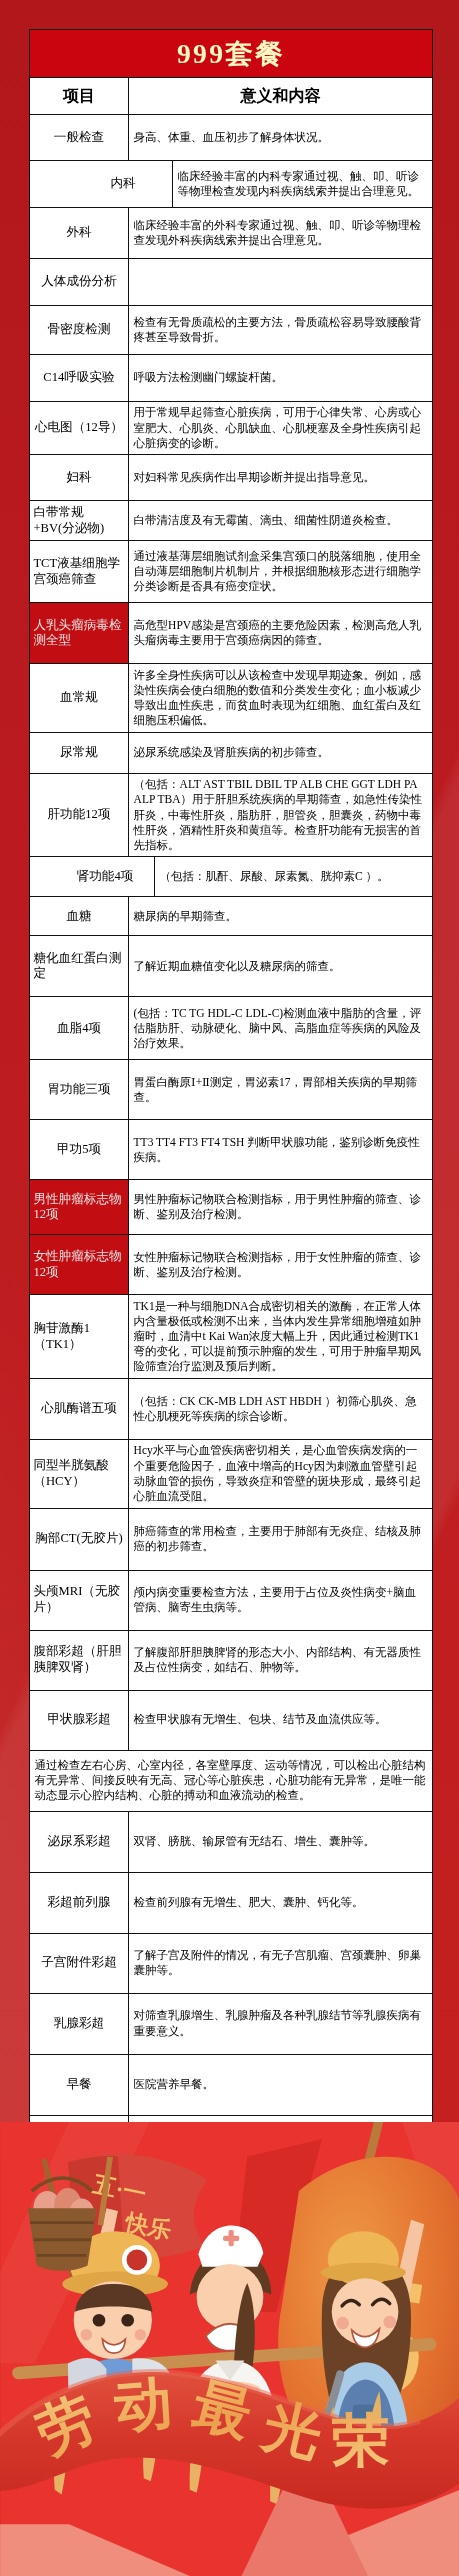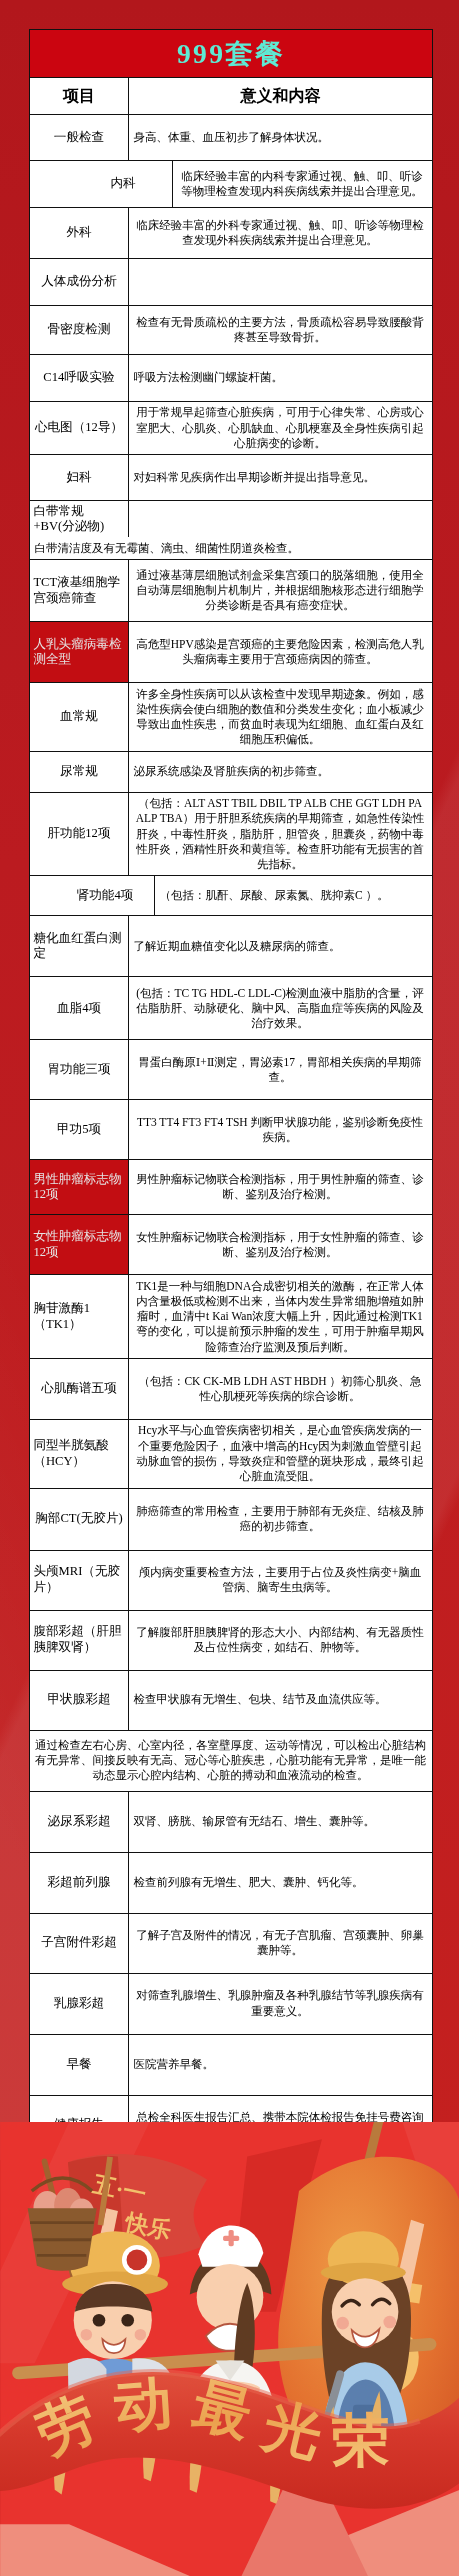--- a/index.html
+++ b/index.html
@@ -14,21 +14,21 @@
     background:
       linear-gradient(115deg, rgba(255,255,255,0.00) 55%, rgba(255,255,255,0.07) 56%, rgba(255,255,255,0.07) 78%, rgba(255,255,255,0) 79%),
       linear-gradient(65deg, rgba(255,255,255,0.05) 10%, rgba(255,255,255,0) 30%),
       linear-gradient(180deg,#b2171c 0%, #bb1b20 40%, #c4201f 100%);
   }
   .table-wrap{
     position:absolute;left:29px;top:29px;width:404px;
     border:1.7px solid #111;background:#fff;box-sizing:border-box;
   }
   .title-banner{
-    height:48px;background:#cb0510;color:#5eead4;
+    height:48px;background:#cb0510;color:#fef9c3;
     display:flex;align-items:center;justify-content:center;
     font-family:"Liberation Serif","DejaVu Serif",serif;
     font-size:27.6px;font-weight:bold;letter-spacing:2.3px;
     border-bottom:1.7px solid #111;box-sizing:border-box;
   }
   .hdr-row{
     display:flex;min-height:37px;border-bottom:1.1px solid #111;box-sizing:border-box;
   }
   .hdr-cell{
     display:flex;align-items:center;justify-content:center;
@@ -42,21 +42,21 @@
   .cell{box-sizing:border-box;color:#000;}
   .cell-item{
     width:99px;border-right:1.1px solid #111;
     display:flex;align-items:center;justify-content:center;
     font-size:12.6px;line-height:1.25;padding:2.3px 3.4px;
     font-family:"Liberation Serif","DejaVu Serif",serif;
   }
   .cell-item.hl{background:#c20d12;color:#e5e5e5;}
   .cell-desc{
     flex:1;display:flex;align-items:center;
-    font-size:11.5px;line-height:1.32;padding:3.4px 5.7px 3.4px 4.6px;text-align:center;
+    font-size:11.5px;line-height:1.32;padding:3.4px 5.7px 3.4px 4.6px;text-align:left;
     font-family:"Liberation Serif","DejaVu Serif",serif;
   }
   
   .illustration{position:absolute;left:0;bottom:0;width:460px;height:454px;}
 </style>
 </head>
 <body>
 
 <div class="bg-top"></div>
 
@@ -91,21 +91,21 @@
         <div class="cell cell-desc">呼吸方法检测幽门螺旋杆菌。</div>
       </div>
       <div class="t-row" style="min-height: 52px;">
         <div class="cell cell-item">心电图（12导）</div>
         <div class="cell cell-desc">用于常规早起筛查心脏疾病，可用于心律失常、心房或心室肥大、心肌炎、心肌缺血、心肌梗塞及全身性疾病引起心脏病变的诊断。</div>
       </div>
       <div class="t-row" style="min-height: 46px;">
         <div class="cell cell-item">妇科</div>
         <div class="cell cell-desc">对妇科常见疾病作出早期诊断并提出指导意见。</div>
       </div>
-      <div class="t-row" style="min-height: 40px; flex-direction: column;">
+      <div class="t-row" style="min-height: 40px;">
         <div class="cell cell-item">白带常规+BV(分泌物)</div>
         <div class="cell cell-desc">白带清洁度及有无霉菌、滴虫、细菌性阴道炎检查。</div>
       </div>
       <div class="t-row" style="min-height: 62px;">
         <div class="cell cell-item">TCT液基细胞学宫颈癌筛查</div>
         <div class="cell cell-desc">通过液基薄层细胞试剂盒采集宫颈口的脱落细胞，使用全自动薄层细胞制片机制片，并根据细胞核形态进行细胞学分类诊断是否具有癌变症状。</div>
       </div>
       <div class="t-row" style="min-height: 61px;">
         <div class="cell cell-item hl">人乳头瘤病毒检测全型</div>
         <div class="cell cell-desc">高危型HPV感染是宫颈癌的主要危险因素，检测高危人乳头瘤病毒主要用于宫颈癌病因的筛查。</div>
@@ -118,20 +118,24 @@
         <div class="cell cell-item">尿常规</div>
         <div class="cell cell-desc">泌尿系统感染及肾脏疾病的初步筛查。</div>
       </div>
       <div class="t-row" style="min-height: 60px;">
         <div class="cell cell-item">肝功能12项</div>
         <div class="cell cell-desc">（包括：ALT AST TBIL DBIL TP ALB CHE GGT LDH PA ALP TBA）用于肝胆系统疾病的早期筛查，如急性传染性肝炎，中毒性肝炎，脂肪肝，胆管炎，胆囊炎，药物中毒性肝炎，酒精性肝炎和黄疸等。检查肝功能有无损害的首先指标。</div>
       </div>
       <div class="t-row" style="min-height: 40px; padding-left: 26px;">
         <div class="cell cell-item">肾功能4项</div>
         <div class="cell cell-desc">（包括：肌酐、尿酸、尿素氮、胱抑素C ）。</div>
+      </div>
+      <div class="t-row" style="min-height: 39px;">
+        <div class="cell cell-item">血糖</div>
+        <div class="cell cell-desc">糖尿病的早期筛查。</div>
       </div>
       <div class="t-row" style="min-height: 61px;">
         <div class="cell cell-item">糖化血红蛋白测定</div>
         <div class="cell cell-desc">了解近期血糖值变化以及糖尿病的筛查。</div>
       </div>
       <div class="t-row" style="min-height: 63px;">
         <div class="cell cell-item">血脂4项</div>
         <div class="cell cell-desc">(包括：TC TG HDL-C LDL-C)检测血液中脂肪的含量，评估脂肪肝、动脉硬化、脑中风、高脂血症等疾病的风险及治疗效果。</div>
       </div>
       <div class="t-row" style="min-height: 60px;">

